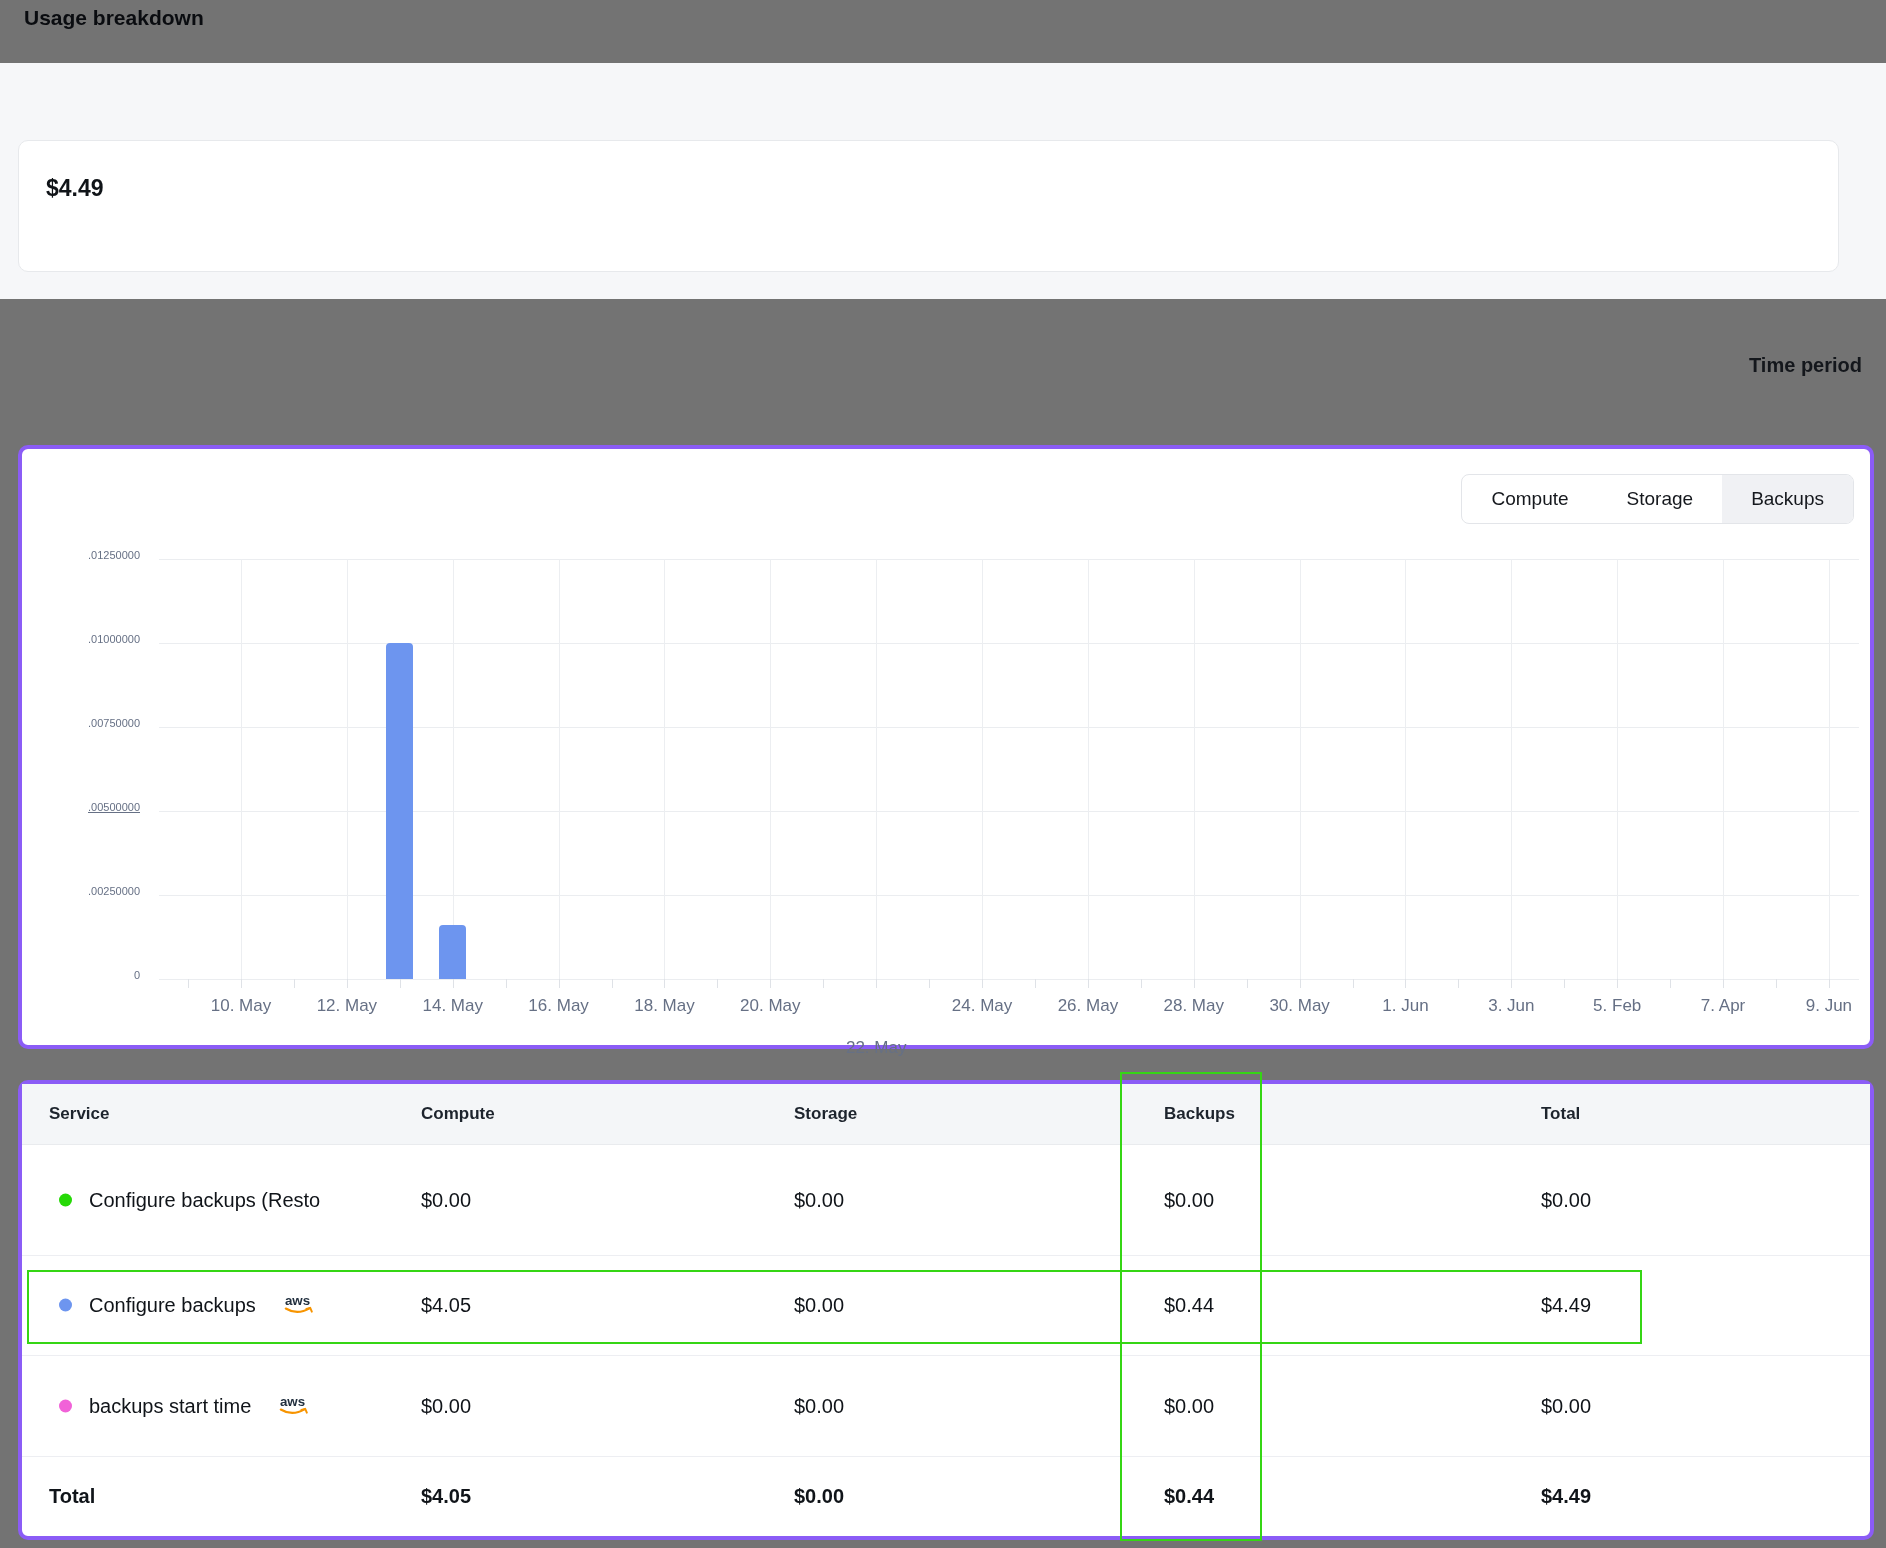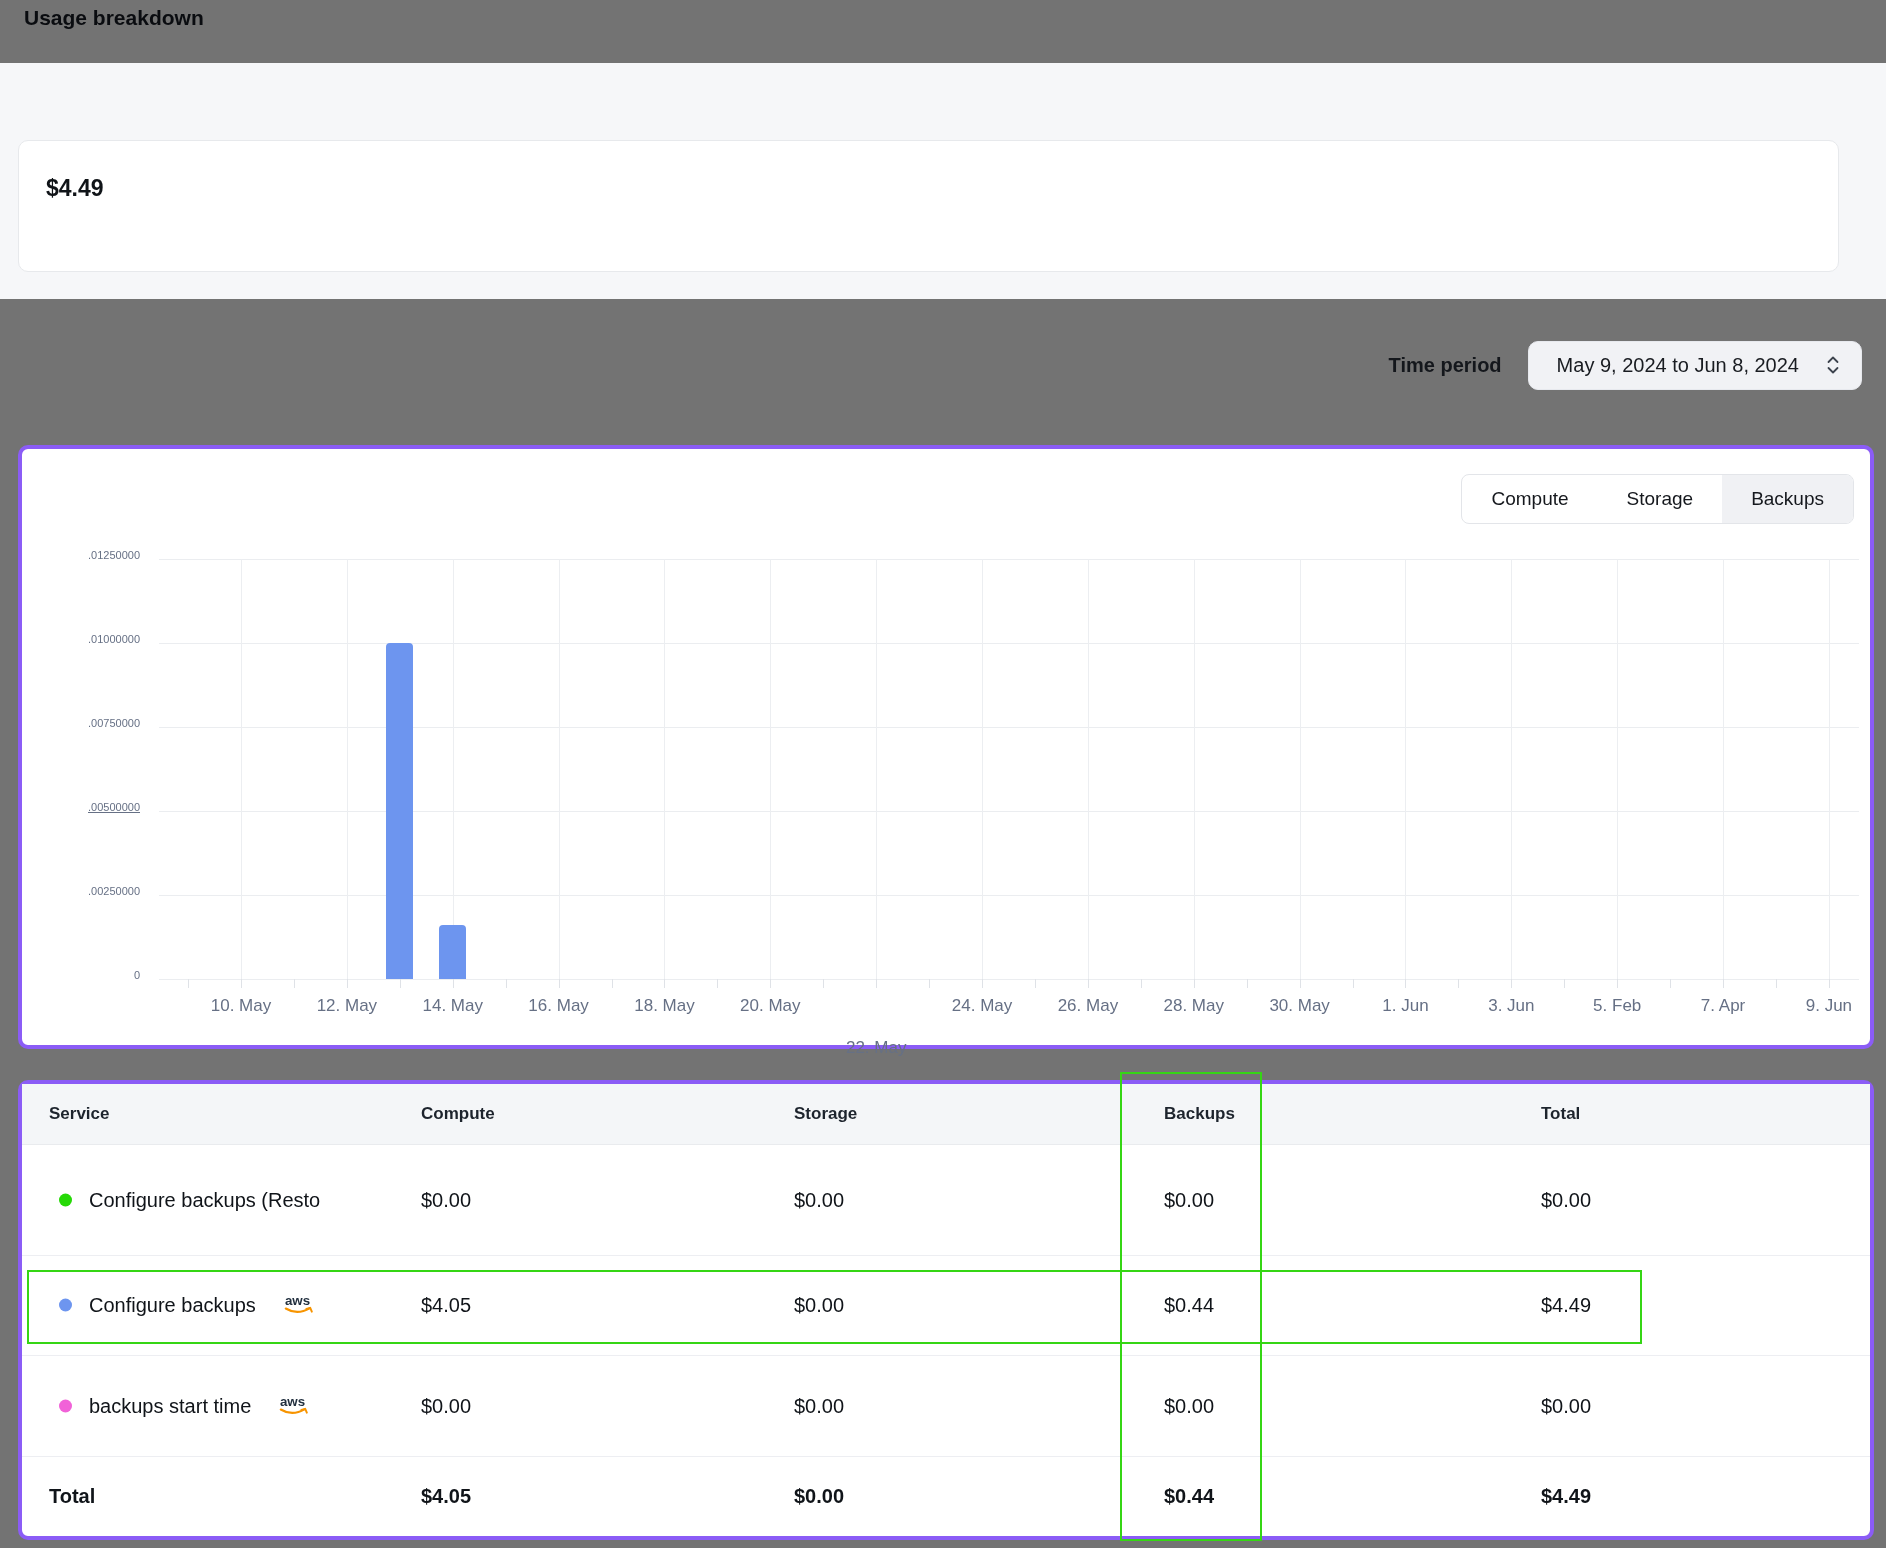--- a/index.html
+++ b/index.html
@@ -64,29 +64,20 @@
   <div class="page-title">Usage breakdown</div>
 
   <div class="band">
     <div class="cost-card">
       <div class="cost-amount">$4.49</div>
     </div>
   </div>
 
   <div class="timebar">
     <span class="tp-label">Time period</span>
-    <div class="tp-select">
-      <span class="val">May 9, 2024 to Jun 8, 2024</span>
-      <span style="display:flex;">
-        <svg width="16" height="22" viewBox="0 0 16 22" fill="none" stroke="#3c434d" stroke-width="1.8" stroke-linecap="round" stroke-linejoin="round">
-          <path d="M3.5 8 L8 3.5 L12.5 8"></path>
-          <path d="M3.5 14 L8 18.5 L12.5 14"></path>
-        </svg>
-      </span>
-    </div>
   </div>
 
   <div class="card chart-card">
     <div class="tabs">
       <div class="tab">Compute</div>
       <div class="tab">Storage</div>
       <div class="tab active">Backups</div>
     </div>
     <div id="plot" style="position:absolute;left:0;top:0;width:100%;height:100%;">
         <div class="gridline-h" style="left: 137px; top: 110px; width: 1700px;"></div>

